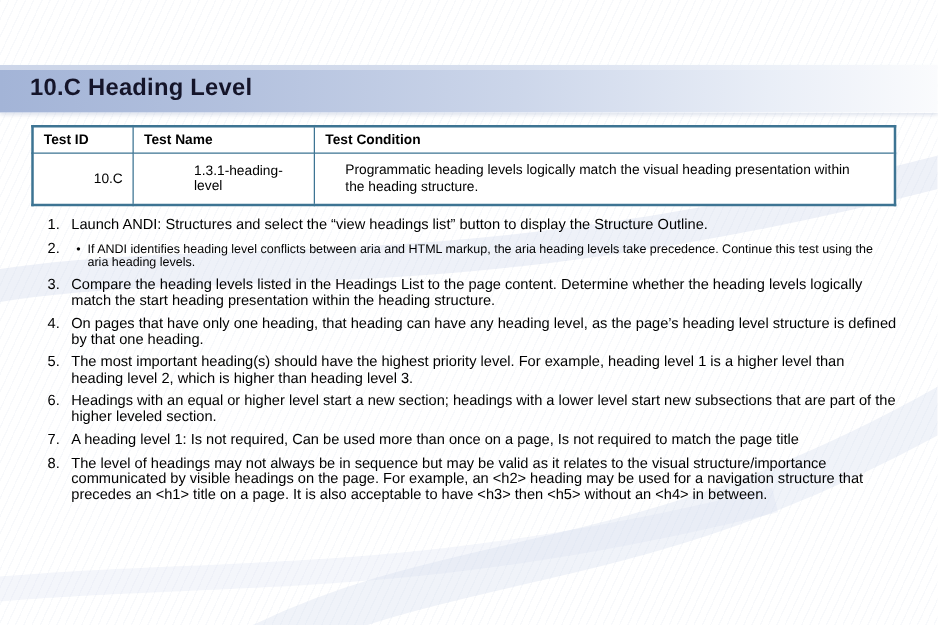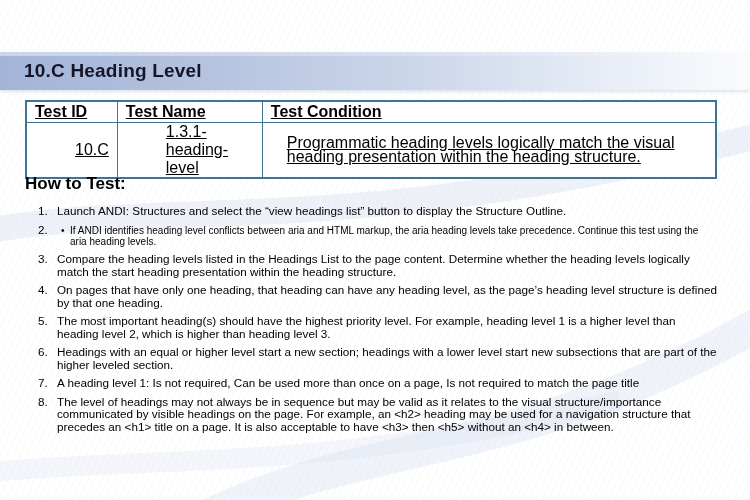--- a/index.html
+++ b/index.html
@@ -40,25 +40,24 @@
 
   
   .test-table {
     position:absolute; left:25px; top:100px; width:692px;
     border-collapse:collapse;
     border:2px solid #3d7493;
     background:#ffffff;
   }
   .test-table th, .test-table td {
     border:1px solid #3d7493;
-    font-size:16px;
+    font-size:11px;
     text-align:left;
     vertical-align:middle;
     padding:0 8px;
-    text-decoration:underline;
   }
   .test-table th { font-weight:bold; height:21px; }
   .test-table td { height:42px;padding-left:48px; }
   .test-table td.cond { line-height:14px; padding:5px 24px;margin-left:40px; }
   .col-id { width:70px; } .col-name { width:145px; }
 
   
   .main { position:absolute; left:25px; top:174px; width:693px; }
   .main h2 { font-size:17px; font-weight:bold; color:#000; margin-bottom:11px; }
 
@@ -106,21 +105,20 @@
   <tbody>
     <tr>
       <td>10.C</td>
       <td>1.3.1-heading-level</td>
       <td class="cond">Programmatic heading levels logically match the visual heading presentation within the heading structure.</td>
     </tr>
   </tbody>
 </table>
 
 <div class="main">
-  <h2>How to Test:</h2>
 
   <div class="step">
     <span class="num">1.</span>
     <div class="txt">Launch ANDI: Structures and select the “view headings list” button to display the Structure Outline.</div>
   </div>
 
   <div class="step">
     <span class="num">2.</span>
     <div class="txt">
       <div class="sub">

